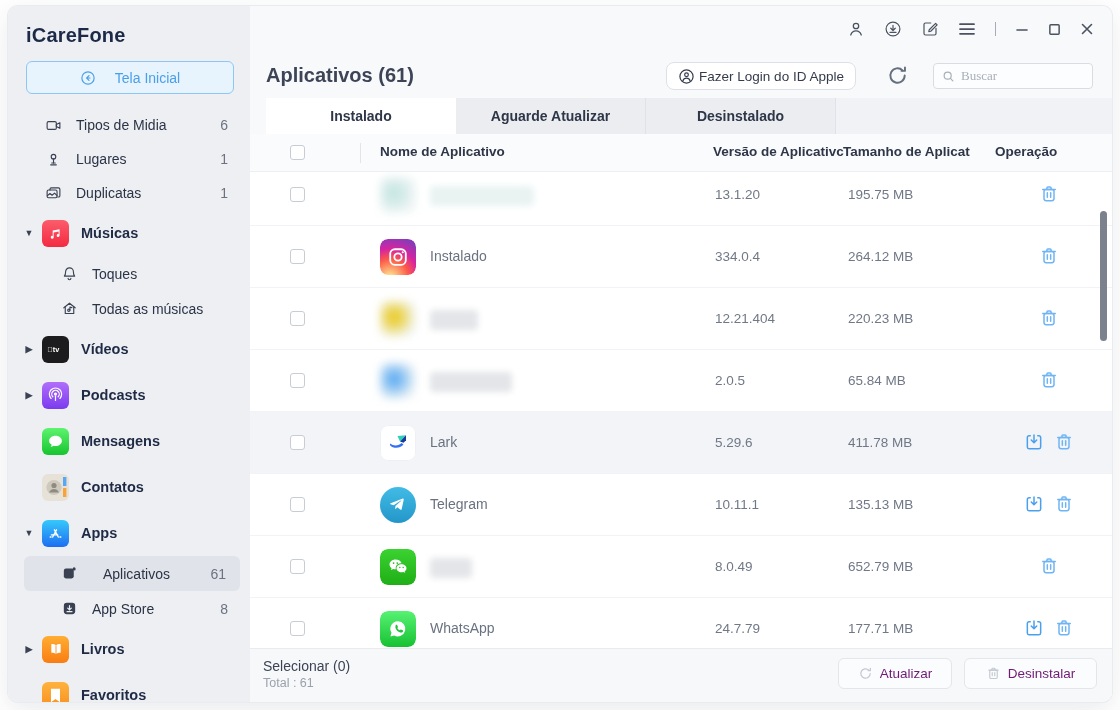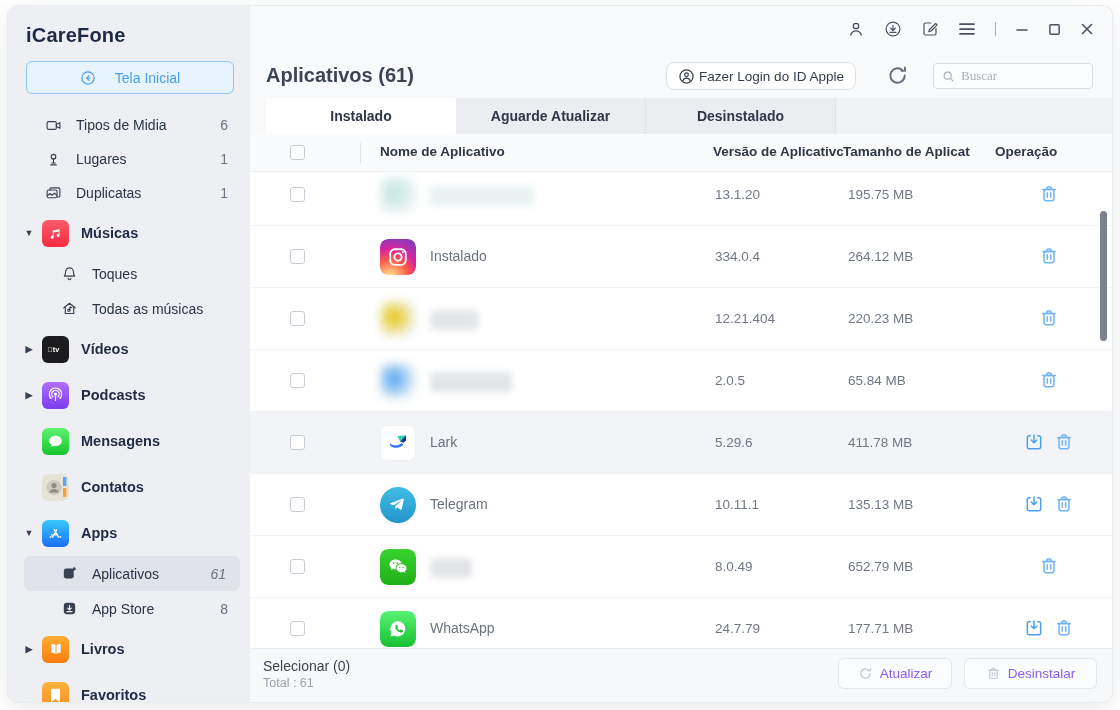--- a/index.html
+++ b/index.html
@@ -11,27 +11,27 @@
   .sidebar { width:242px; height:100%; background:#edeff3; flex:0 0 242px; display:flex; flex-direction:column; }
   .brand { font-size:20px; font-weight:700; color:#1d2a47; padding:18px 0 12px 18px; letter-spacing:.2px; }
   .home-btn { margin:2px 16px 0 18px; height:33px; background:#e7f3fd; border:1px solid #8ec7f6; border-radius:6px;
               color:#4aa0e8; font-size:14px; display:flex; align-items:center; justify-content:center; gap:19px; cursor:pointer; }
   .home-btn svg { display:block; }
   .nav { padding-top:14px; flex:1; overflow:hidden; }
   .nav-item { display:flex; align-items:center; position:relative; padding-left:34px; color:#2b3446; font-size:14px; cursor:pointer; }
   .nav-item.plain  { height:34px; }
   .nav-item.parent { height:46px; font-weight:700; color:#1f2a44; font-size:14.5px; }
   .nav-item.sub    { height:35px; padding-left:50px; }
-  .nav-item.selected { background:#e0e3e9; border-radius:6px; margin:0 10px 0 16px; padding-left:34px; }
+  .nav-item.selected { background:#e0e3e9; border-radius:6px; margin:0 10px 0 16px; padding-left:34px;gap:11px; }
   .tri { position:absolute; left:16px; font-size:9px; color:#3a4152; width:10px; text-align:center; }
   .nav-ic { width:22px; display:flex; justify-content:center; margin-right:12px; flex:0 0 22px; color:#3a4152; }
   .tile { width:27px; height:27px; border-radius:6px; display:flex; align-items:center; justify-content:center; margin-right:12px; flex:0 0 27px;
           color:#f9a8d4; font-weight:700; position:relative; overflow:hidden; }
   .count { margin-left:auto; margin-right:22px; color:#6b7280; font-size:14px; font-weight:400; }
-  .nav-item.selected .count { margin-right:14px;font-style:italic; }
+  .nav-item.selected .count { margin-right:14px; }
 
   
   .main { flex:1; position:relative; background:#f8f9fb; }
   .topbar { position:absolute; top:0; left:0; right:0; height:46px; display:flex; align-items:center; justify-content:flex-end; gap:19px; padding-right:18px; color:#4b5260; }
   .topbar .tb { cursor:pointer; display:flex; align-items:center; }
   .tb-sep { width:1px; height:14px; background:#a7adb8; }
 
   .header { position:absolute; top:46px; left:0; right:0; height:46px; display:flex; align-items:center; }
   .page-title { font-size:20px; font-weight:700; color:#3d4456; margin-left:16px; }
   .login-btn { position:absolute; left:416px; top:10px; width:190px; height:28px; background:#fff; border:1px solid #dde0e6; border-radius:8px;
@@ -71,21 +71,21 @@
   .size { position:absolute; left:598px; top:23px; font-size:13.5px; color:#707887; }
   .ops  { position:absolute; left:762px; top:20px; width:74px; display:flex; justify-content:center; gap:10px; }
   .op-btn { color:#6fb4f4; cursor:pointer; display:flex; }
   .op-btn.dl { color:#4aa0ee; }
   .scrollbar { position:absolute; right:5px; top:39px; width:7px; height:130px; background:#7b828d; border-radius:4px; }
 
   .footer { position:absolute; left:0; right:0; bottom:0; height:54px; background:#f7f8fa; border-top:1px solid #e9ebef; }
   .sel-line  { position:absolute; left:13px; top:9px;  font-size:14px; color:#3c4353; }
   .total-line{ position:absolute; left:13px; top:27px; font-size:12.5px; color:#9ba2ac; }
   .f-btn { position:absolute; top:9px; height:31px; background:#fbfcfd; border:1px solid #e3e6eb; border-radius:6px;
-           display:flex; align-items:center; justify-content:center; gap:7px; font-size:13.5px; color:#8b5cf6; cursor:default; }
+           display:flex; align-items:center; justify-content:center; gap:7px; font-size:13.5px; color:#701a75; cursor:default; }
   .f-btn.upd { left:588px; width:114px; }
   .f-btn.uni { left:714px; width:133px; }
   svg { display:block; }
 </style>
 </head>
 <body>
 
 <div class="window">
 
   <div class="sidebar">

